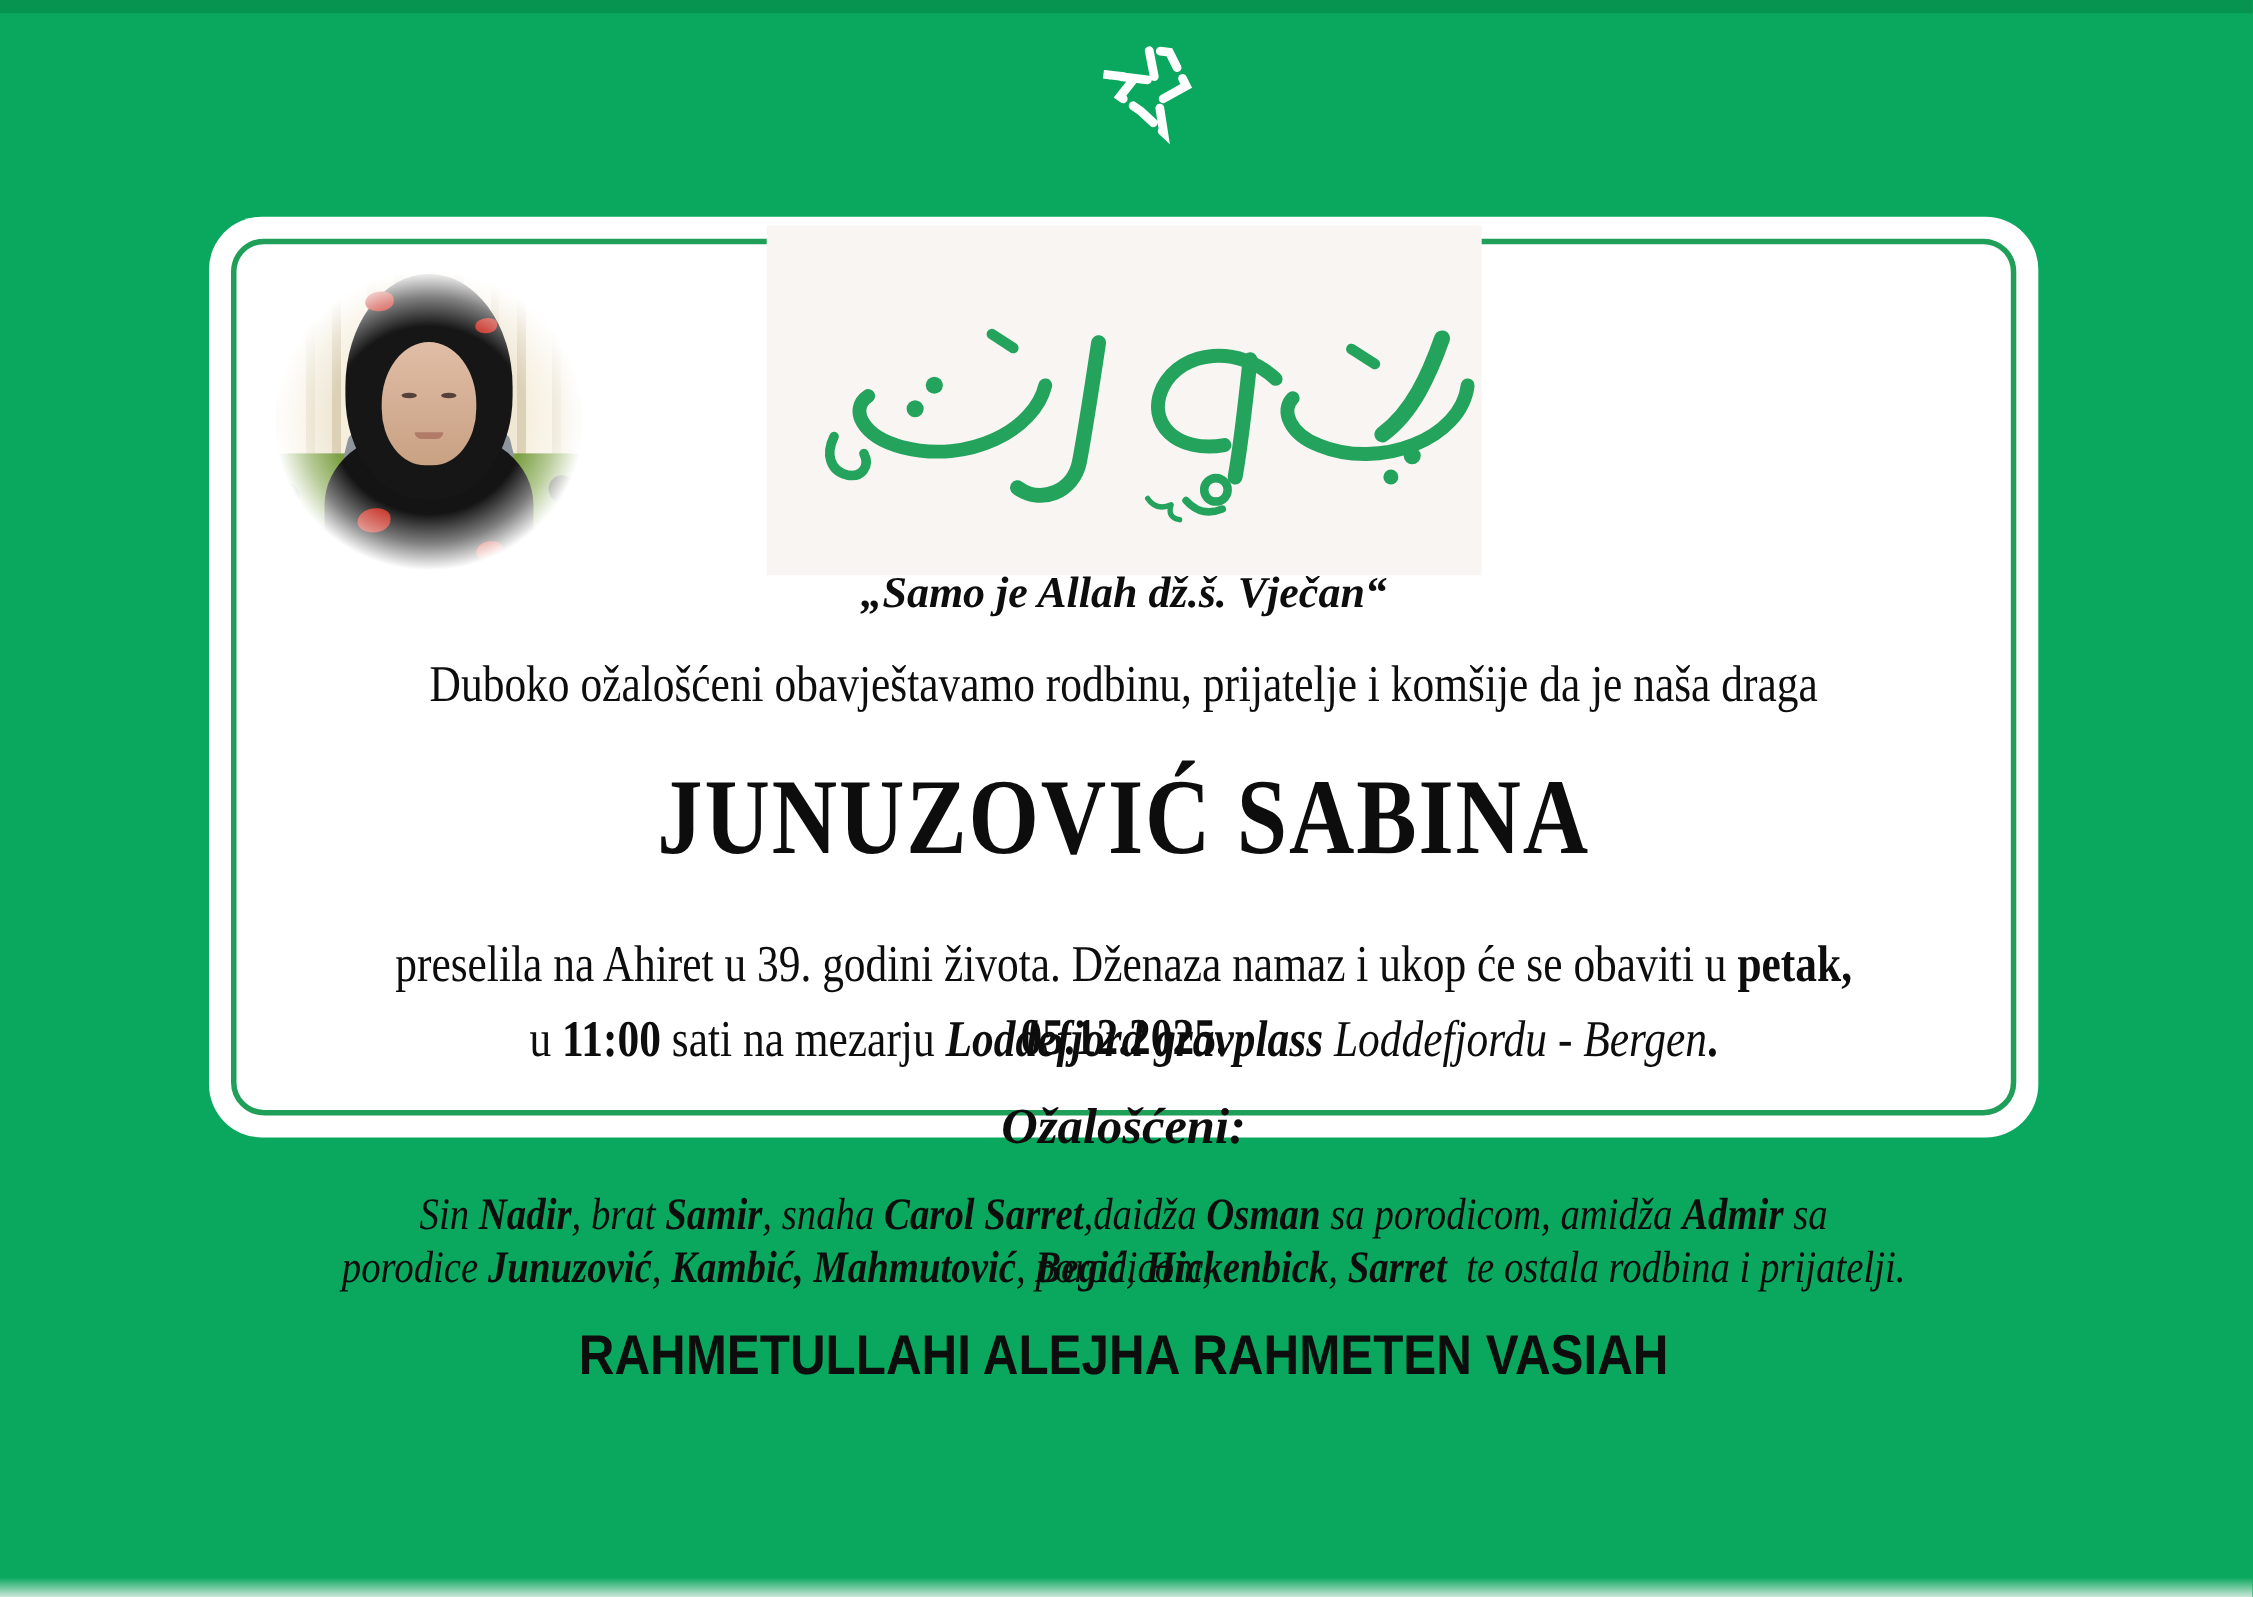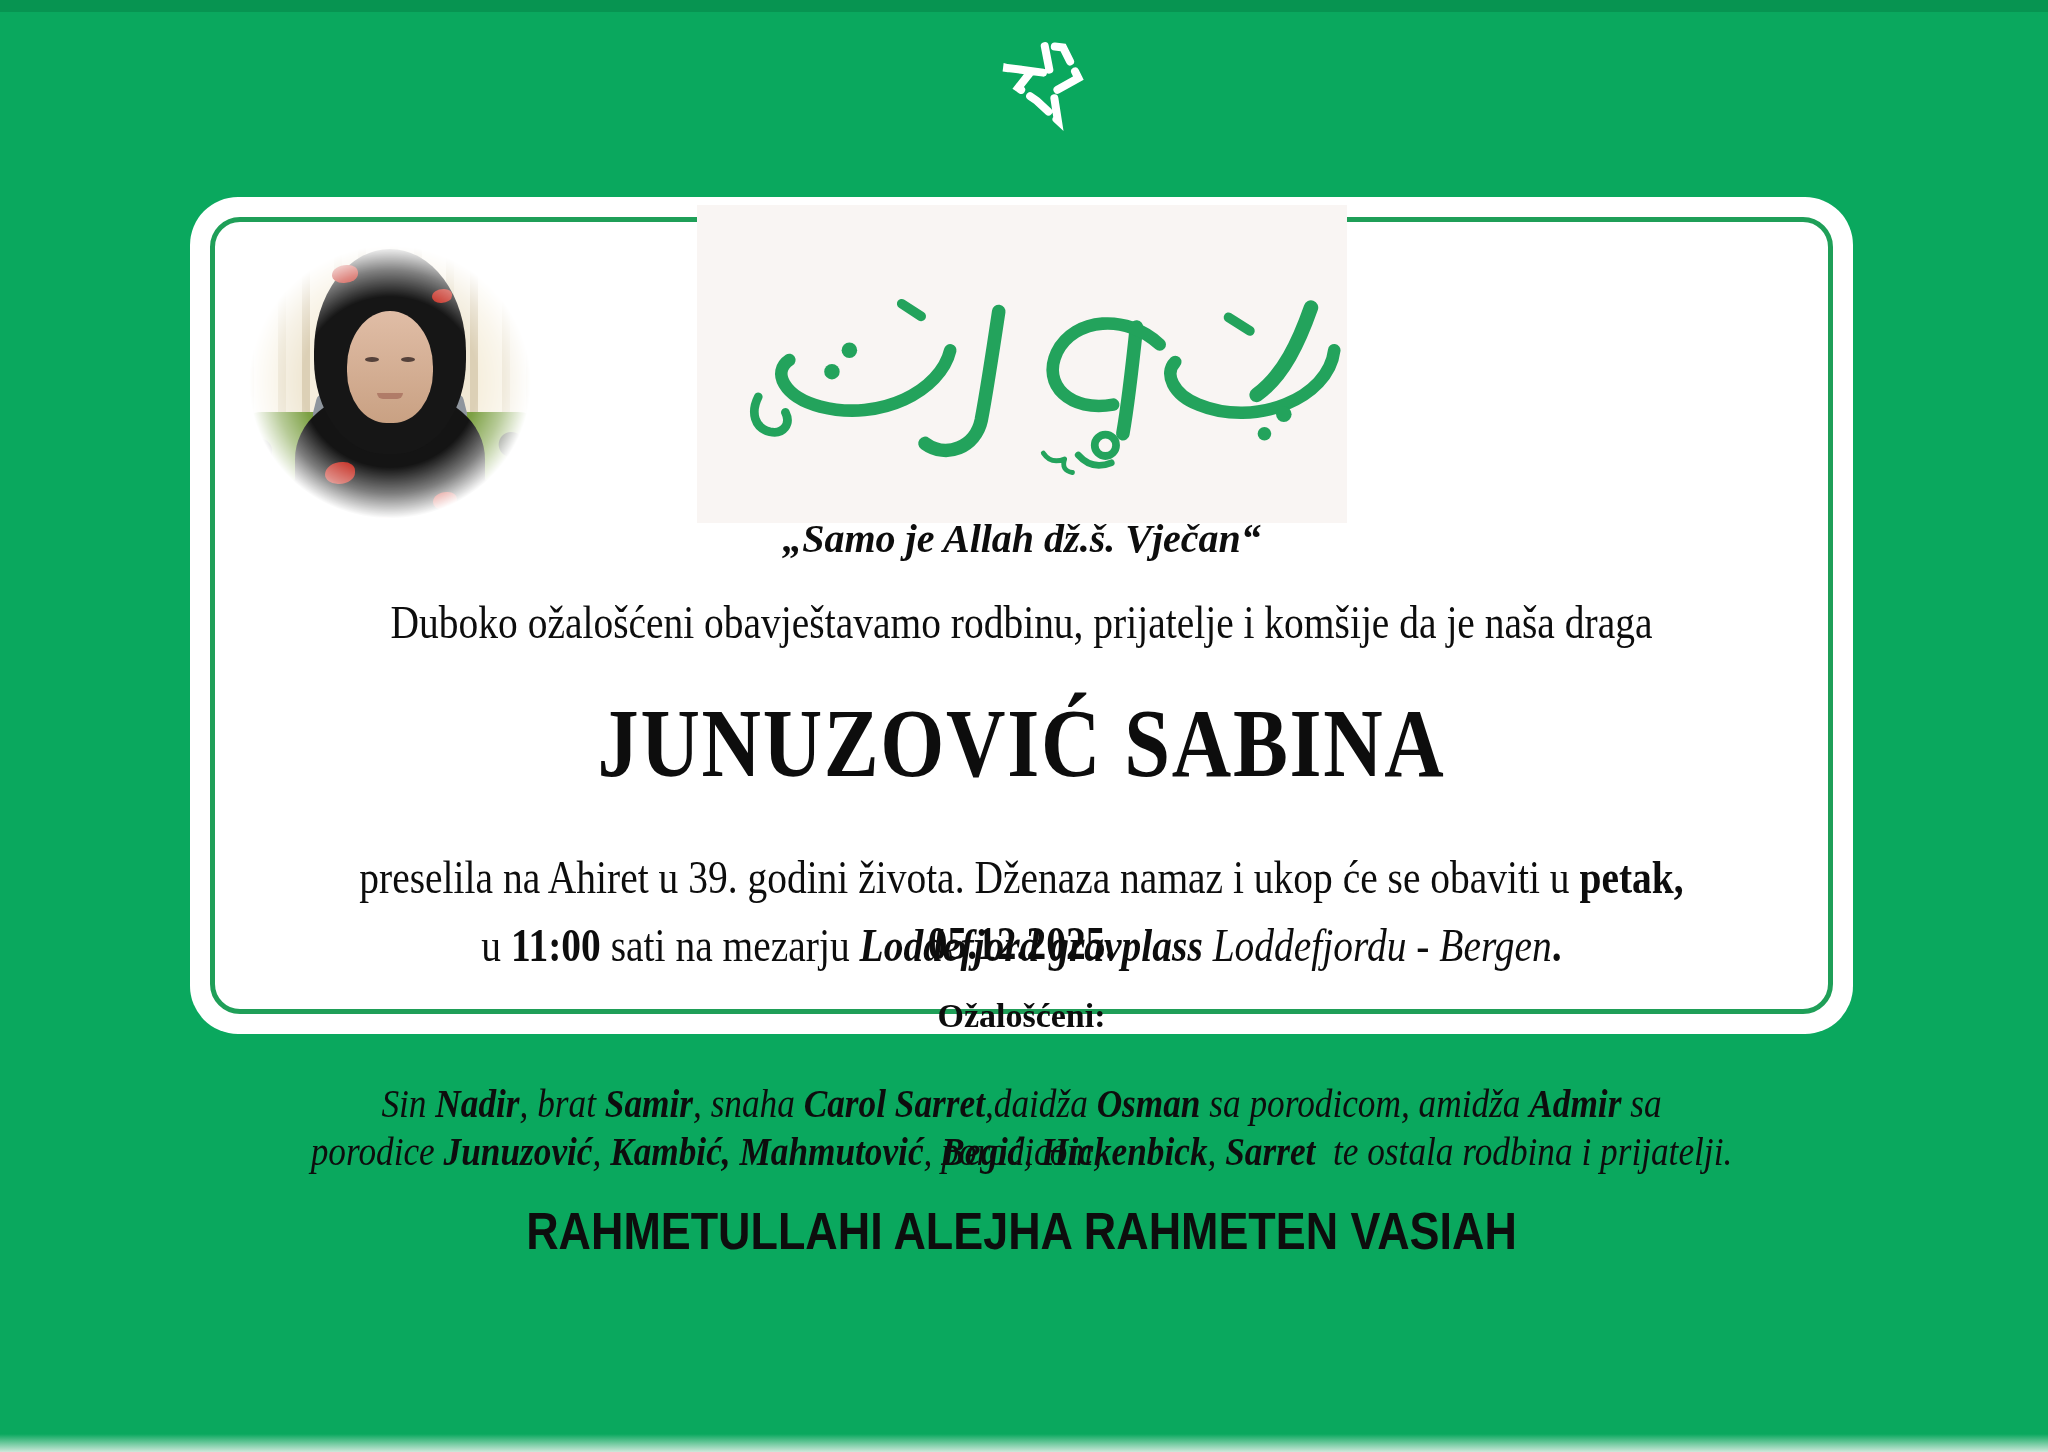--- a/index.html
+++ b/index.html
@@ -50,21 +50,21 @@
   .calligraphy-block svg{margin-bottom:26px;}
   
   .txt{position:absolute;left:0;right:0;text-align:center;color:#0d0d0d;}
   .condensed{transform:scaleX(0.84);transform-origin:center;}
   .quote{top:318px;font-size:40px;font-weight:bold;font-style:italic;}
   .intro{top:398px;font-size:47px;}
   .deceased-name{top:490px;font-size:98px;font-weight:bold;letter-spacing:2px;transform:scaleX(0.84);transform-origin:center;}
   .details{font-size:47px;line-height:1.4;}
   .details.l1{top:648px;}
   .details.l2{top:716px;}
-  .section-label{top:800px;font-size:34px;font-weight:bold;}
+  .section-label{top:800px;font-size:46px;font-weight:bold;font-style:italic;}
   .mourners{font-size:41px;font-style:italic;transform:scaleX(0.86);transform-origin:center;}
   .mourners.l1{top:882px;}
   .mourners.l2{top:930px;}
   .footer-line{top:1005px;font-family:"Liberation Sans", sans-serif;font-size:51px;font-weight:bold;
     transform:scaleX(0.88);transform-origin:center;letter-spacing:0;}
 </style>
 </head>
 <body>
 
 <div class="stage">

